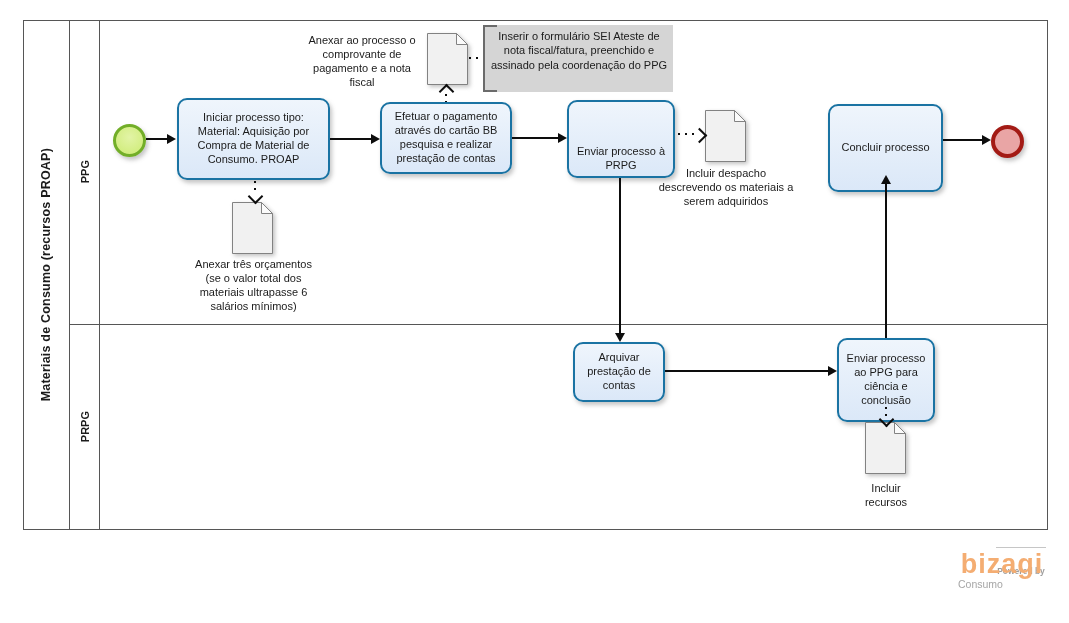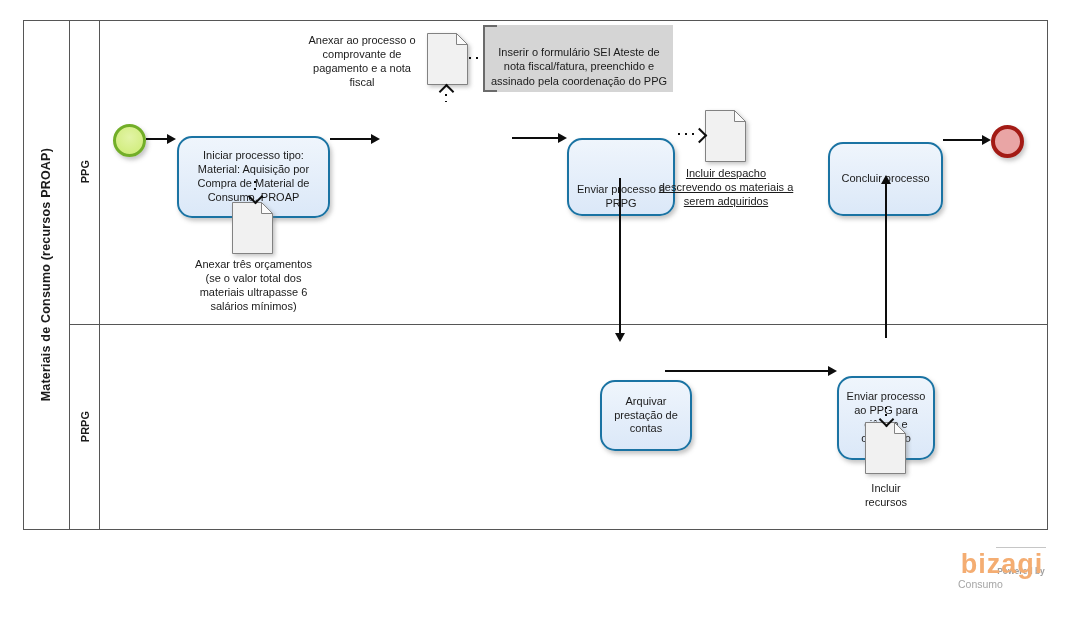--- a/index.html
+++ b/index.html
@@ -10,31 +10,31 @@
   .pool{left:23px;top:20px;width:1025px;height:510px;border:1px solid #565656;box-sizing:border-box;}
   .title-band{left:23px;top:20px;width:47px;height:510px;border-right:1px solid #565656;box-sizing:border-box;
               display:flex;align-items:center;justify-content:center;}
   .lane-band{left:70px;top:20px;width:30px;height:510px;border-right:1px solid #565656;box-sizing:border-box;}
   .lane-cell{position:absolute;left:0;width:30px;display:flex;align-items:center;justify-content:center;}
   .vtext{writing-mode:vertical-rl;transform:rotate(180deg);white-space:nowrap;}
   .pool-title{font-weight:bold;font-size:12.5px;letter-spacing:.2px;}
   .lane-label{font-weight:bold;font-size:11px;}
   .lane-divider{left:70px;top:324px;width:978px;height:1px;background:#565656;}
   
-  .task{border:2.5px solid #1a73a3;border-radius:15px;background:linear-gradient(180deg,#eff5fc 0%,#dbe8f8 100%);
+  .task{border:2.5px solid #1a73a3;border-radius:10px;background:linear-gradient(180deg,#eff5fc 0%,#dbe8f8 100%);
         box-shadow:2px 3px 4px rgba(90,90,90,.35);display:flex;align-items:center;justify-content:center;
-        text-align:center;font-size:11px;line-height:1.27;padding:3px 4px;box-sizing:border-box;margin-top:38px;}
+        text-align:center;font-size:11px;line-height:1.27;padding:3px 4px;box-sizing:border-box;}
   .event{border-radius:50%;box-sizing:border-box;box-shadow:2px 3px 4px rgba(90,90,90,.35);}
   .start-event{left:113px;top:124px;width:33px;height:33px;background:radial-gradient(circle at 50% 38%,#e2f4a6,#cdeb73);
                border:3px solid #72ae28;}
   .end-event{left:991px;top:125px;width:33px;height:33px;background:#e9a5a5;border:4px solid #a31b15;}
   .doc{filter:drop-shadow(2px 2px 2px rgba(120,120,120,.45));}
   .lbl{font-size:11px;line-height:1.28;text-align:center;}
   .annotation{left:483px;top:25px;width:190px;height:67px;background:#d5d5d5;border-left:2px solid #6b6b6b;
-              display:flex;align-items:flex-end;justify-content:center;text-align:center;font-size:11px;
+              display:flex;align-items:flex-start;justify-content:center;text-align:center;font-size:11px;
               line-height:1.3;padding:4px 5px;box-sizing:border-box;}
   .annotation::before,.annotation::after{content:"";position:absolute;left:0;width:12px;height:2px;background:#6b6b6b;}
   .annotation::before{top:0;} .annotation::after{bottom:0;}
   
   .ln-h{height:2px;background:#0d0d0d;}
   .ln-v{width:2px;background:#0d0d0d;}
   .arr-r{width:0;height:0;border-top:5px solid transparent;border-bottom:5px solid transparent;border-left:9px solid #0d0d0d;}
   .arr-d{width:0;height:0;border-left:5px solid transparent;border-right:5px solid transparent;border-top:9px solid #0d0d0d;}
   .arr-u{width:0;height:0;border-left:5px solid transparent;border-right:5px solid transparent;border-bottom:9px solid #0d0d0d;}
   .dot-h{height:2px;background-image:repeating-linear-gradient(90deg,#0d0d0d 0 2px,transparent 2px 7px);}
@@ -65,27 +65,30 @@
     </div>
   </div>
   <div class="abs lane-divider"></div>
 
   <div class="abs event start-event"></div>
   <div class="abs event end-event"></div>
 
   <div class="abs task" style="left:177px;top:98px;width:153px;height:82px;">
     <span>Iniciar processo tipo: Material: Aquisição por Compra de Material de Consumo. PROAP</span>
   </div>
+  <div class="abs task" style="left:380px;top:102px;width:132px;height:72px;">
+    <span>Efetuar o pagamento através do cartão BB pesquisa e realizar prestação de contas</span>
+  </div>
   <div class="abs task" style="left:567px;top:100px;width:108px;height:78px;align-items:flex-end;">
     <span>Enviar processo à PRPG</span>
   </div>
-  <div class="abs task" style="left:828px;top:104px;width:115px;height:74px;">
+  <div class="abs task" style="left:828px;top:104px;width:115px;height:88px;">
     <span>Concluir processo</span>
   </div>
-  <div class="abs task" style="left:600px;top:342px;width:92px;height:71px;">
+  <div class="abs task" style="left:573px;top:342px;width:92px;height:60px;">
     <span>Arquivar prestação de contas</span>
   </div>
   <div class="abs task" style="left:837px;top:338px;width:98px;height:84px;">
     <span>Enviar processo ao PPG para ciência e conclusão</span>
   </div>
 
   <svg class="abs doc" style="left:427px;top:33px;" width="41" height="52" viewBox="0 0 41 52">
     <path d="M0.5 0.5 H29.5 L40.5 11.5 V51.5 H0.5 Z" fill="#f1f1f1" stroke="#828282"></path>
     <path d="M29.5 0.5 L29.5 11.5 L40.5 11.5 Z" fill="#fbfbfb" stroke="#828282"></path>
   </svg>
@@ -94,21 +97,21 @@
   <svg class="abs doc" style="left:232px;top:202px;" width="41" height="52" viewBox="0 0 41 52">
     <path d="M0.5 0.5 H29.5 L40.5 11.5 V51.5 H0.5 Z" fill="#f1f1f1" stroke="#828282"></path>
     <path d="M29.5 0.5 L29.5 11.5 L40.5 11.5 Z" fill="#fbfbfb" stroke="#828282"></path>
   </svg>
   <div class="abs lbl" style="left:188px;top:257px;width:131px;">Anexar três orçamentos (se o valor total dos materiais ultrapasse 6 salários mínimos)</div>
 
   <svg class="abs doc" style="left:705px;top:110px;" width="41" height="52" viewBox="0 0 41 52">
     <path d="M0.5 0.5 H29.5 L40.5 11.5 V51.5 H0.5 Z" fill="#f1f1f1" stroke="#828282"></path>
     <path d="M29.5 0.5 L29.5 11.5 L40.5 11.5 Z" fill="#fbfbfb" stroke="#828282"></path>
   </svg>
-  <div class="abs lbl" style="left:655px;top:166px;width:142px;text-decoration:underline;">Incluir despacho descrevendo os materiais a serem adquiridos</div>
+  <div class="abs lbl" style="left:655px;top:166px;width:142px;">Incluir despacho descrevendo os materiais a serem adquiridos</div>
 
   <svg class="abs doc" style="left:865px;top:422px;" width="41" height="52" viewBox="0 0 41 52">
     <path d="M0.5 0.5 H29.5 L40.5 11.5 V51.5 H0.5 Z" fill="#f1f1f1" stroke="#828282"></path>
     <path d="M29.5 0.5 L29.5 11.5 L40.5 11.5 Z" fill="#fbfbfb" stroke="#828282"></path>
   </svg>
   <div class="abs lbl" style="left:856px;top:481px;width:60px;">Incluir recursos</div>
 
   <div class="abs annotation">
     <span>Inserir o formulário SEI Ateste de nota fiscal/fatura, preenchido e assinado pela coordenação do PPG</span>
   </div>

